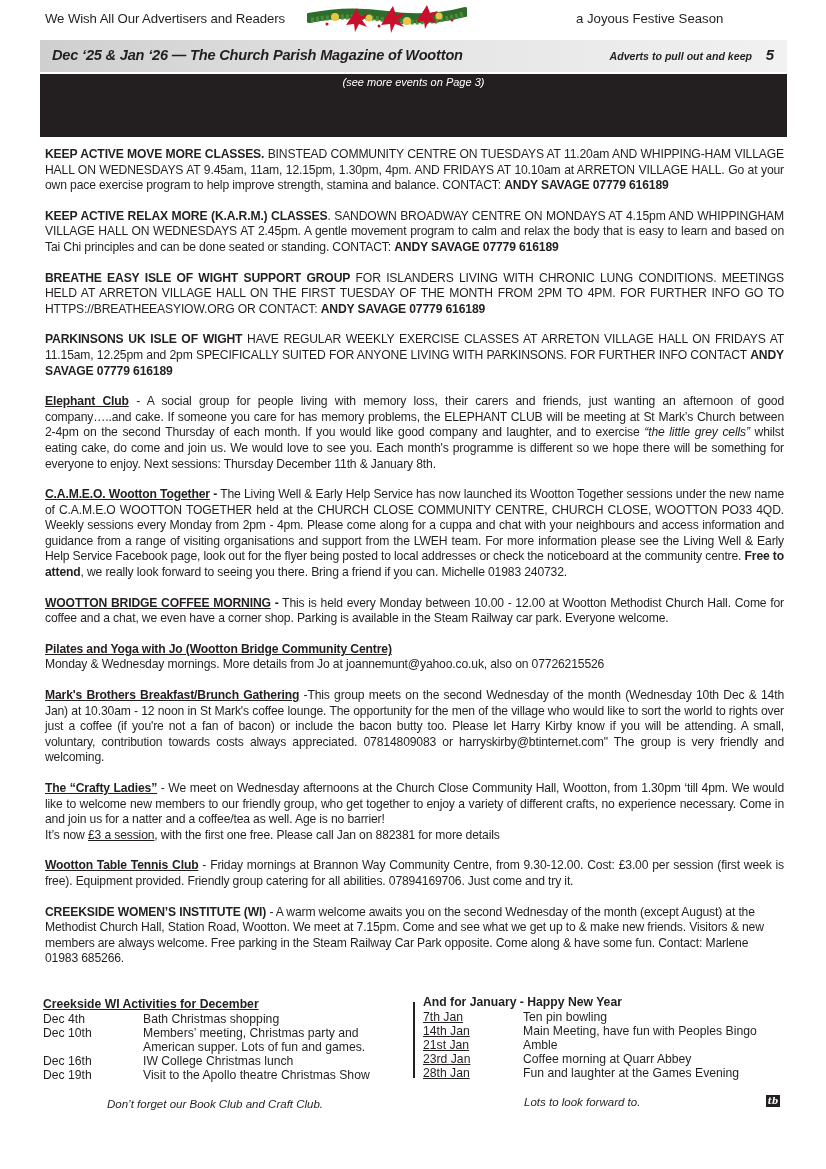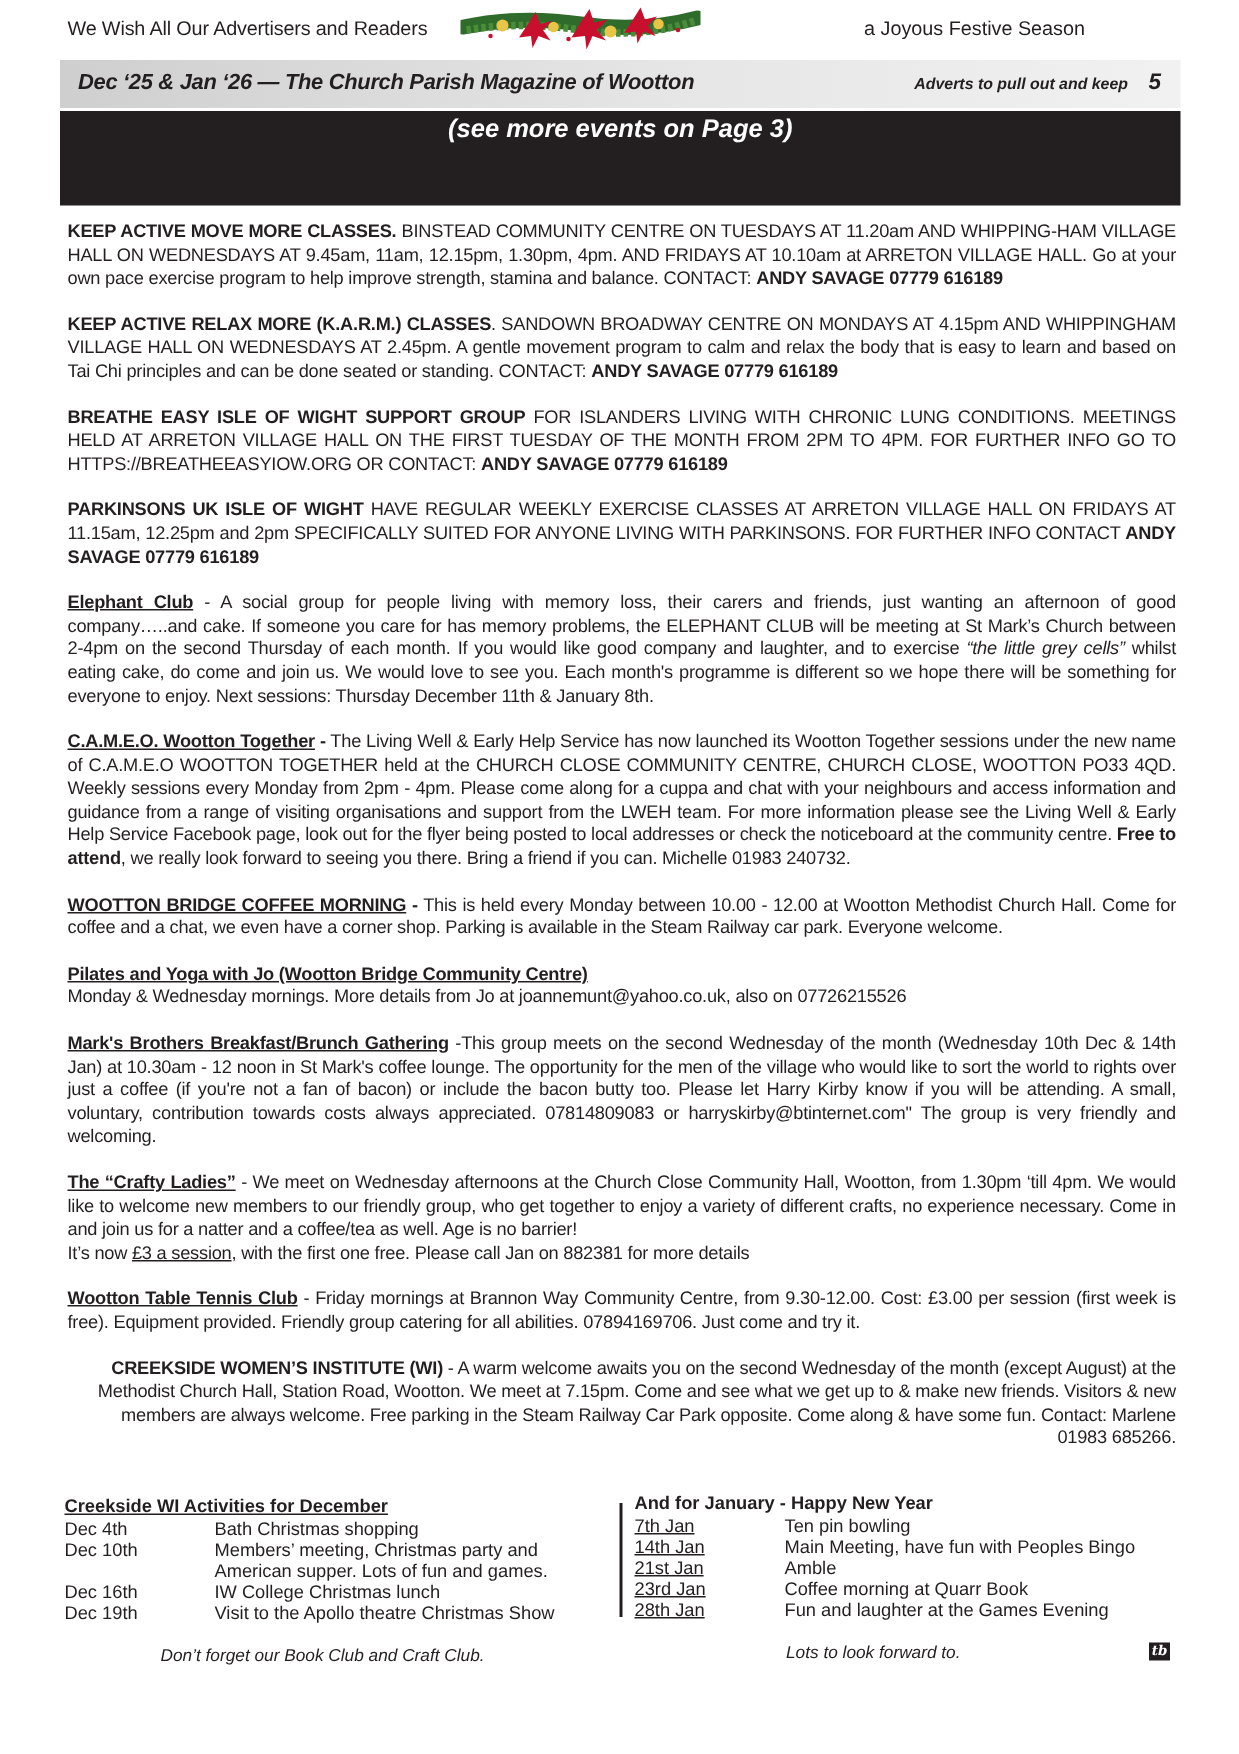--- a/index.html
+++ b/index.html
@@ -12,21 +12,21 @@
   .garland { position: absolute; left: 262px; top: -7px; width: 160px; height: 34px; }
 
   .header-bar { position: absolute; left: 40px; top: 40px; width: 747px; height: 32px;
     background: linear-gradient(90deg, #cfcfcf 0%, #e6e6e6 55%, #f1f1f1 100%); }
   .header-title { position: absolute; left: 12px; top: 7px; font-size: 14.6px; font-weight: bold; font-style: italic; letter-spacing: -0.2px; }
   .header-adverts { position: absolute; right: 35px; top: 10px; font-size: 10.6px; font-weight: bold; font-style: italic; }
   .header-page { position: absolute; right: 13px; top: 6px; font-size: 15px; font-weight: bold; font-style: italic; }
 
   .banner { position: absolute; left: 40px; top: 74px; width: 747px; height: 63px; background: #231f20; color: #fff; text-align: center; }
   .banner-title { font-size: 27px; font-weight: bold; font-style: italic; margin-top: 3px; letter-spacing: 0.3px; }
-  .banner-sub { font-size: 17px; font-weight: bold; font-style: italic; margin-top: 2px; }
+  .banner-sub { font-size: 11px; font-weight: normal; font-style: italic; margin-top: 2px; }
 
   .content { position: absolute; left: 45px; top: 147px; width: 739px; font-size: 12.15px; line-height: 15.6px; text-align: justify; letter-spacing: -0.15px; }
   .entry { margin-bottom: 15px; }
   .b { font-weight: bold; }
   .u { text-decoration: underline; }
   .i { font-style: italic; }
 
   .wi-dec { position: absolute; left: 43px; top: 997px; width: 360px; font-size: 12.2px; line-height: 14px; }
   .wi-jan { position: absolute; left: 423px; top: 995px; width: 370px; font-size: 12.2px; line-height: 14px; }
   .wi-head { font-weight: bold; margin-bottom: 1px; }
@@ -114,21 +114,21 @@
 
   <p class="entry">
     <span class="b u">The “Crafty Ladies”</span><span> - We meet on Wednesday afternoons at the Church Close Community Hall, Wootton, from 1.30pm ‘till 4pm. We would like to welcome new members to our friendly group, who get together to enjoy a variety of different crafts, no experience necessary. Come in and join us for a natter and a coffee/tea as well. Age is no barrier!</span><br>
     <span>It’s now </span><span class="u">£3 a session</span><span>, with the first one free. Please call Jan on 882381 for more details</span>
   </p>
 
   <p class="entry">
     <span class="b u">Wootton Table Tennis Club</span><span> - Friday mornings at Brannon Way Community Centre, from 9.30-12.00. Cost: £3.00 per session (first week is free). Equipment provided. Friendly group catering for all abilities. 07894169706. Just come and try it.</span>
   </p>
 
-  <p class="entry" style="text-align:right;">
+  <p class="entry" style="text-align:left;">
     <span class="b">CREEKSIDE WOMEN’S INSTITUTE (WI)</span><span> - A warm welcome awaits you on the second Wednesday of the month (except August) at the Methodist Church Hall, Station Road, Wootton. We meet at 7.15pm. Come and see what we get up to &amp; make new friends. Visitors &amp; new members are always welcome. Free parking in the Steam Railway Car Park opposite. Come along &amp; have some fun. Contact: Marlene 01983 685266.</span>
   </p>
 </div>
 
 <div class="wi-dec">
   <div class="wi-head">Creekside WI Activities for December</div>
   <div class="wi-row">
     <span class="wi-date">Dec 4th</span>
     <span>Bath Christmas shopping</span>
   </div>
@@ -157,21 +157,21 @@
   <div class="wi-row">
     <span class="wi-date">14th Jan</span>
     <span>Main Meeting, have fun with Peoples Bingo</span>
   </div>
   <div class="wi-row">
     <span class="wi-date">21st Jan</span>
     <span>Amble</span>
   </div>
   <div class="wi-row">
     <span class="wi-date">23rd Jan</span>
-    <span>Coffee morning at Quarr Book</span>
+    <span>Coffee morning at Quarr Abbey</span>
   </div>
   <div class="wi-row">
     <span class="wi-date">28th Jan</span>
     <span>Fun and laughter at the Games Evening</span>
   </div>
 </div>
 
 <div class="foot-left">Don’t forget our Book Club and Craft Club.</div>
 <div class="foot-right">Lots to look forward to.</div>
 <div class="tb-logo">tb</div>

